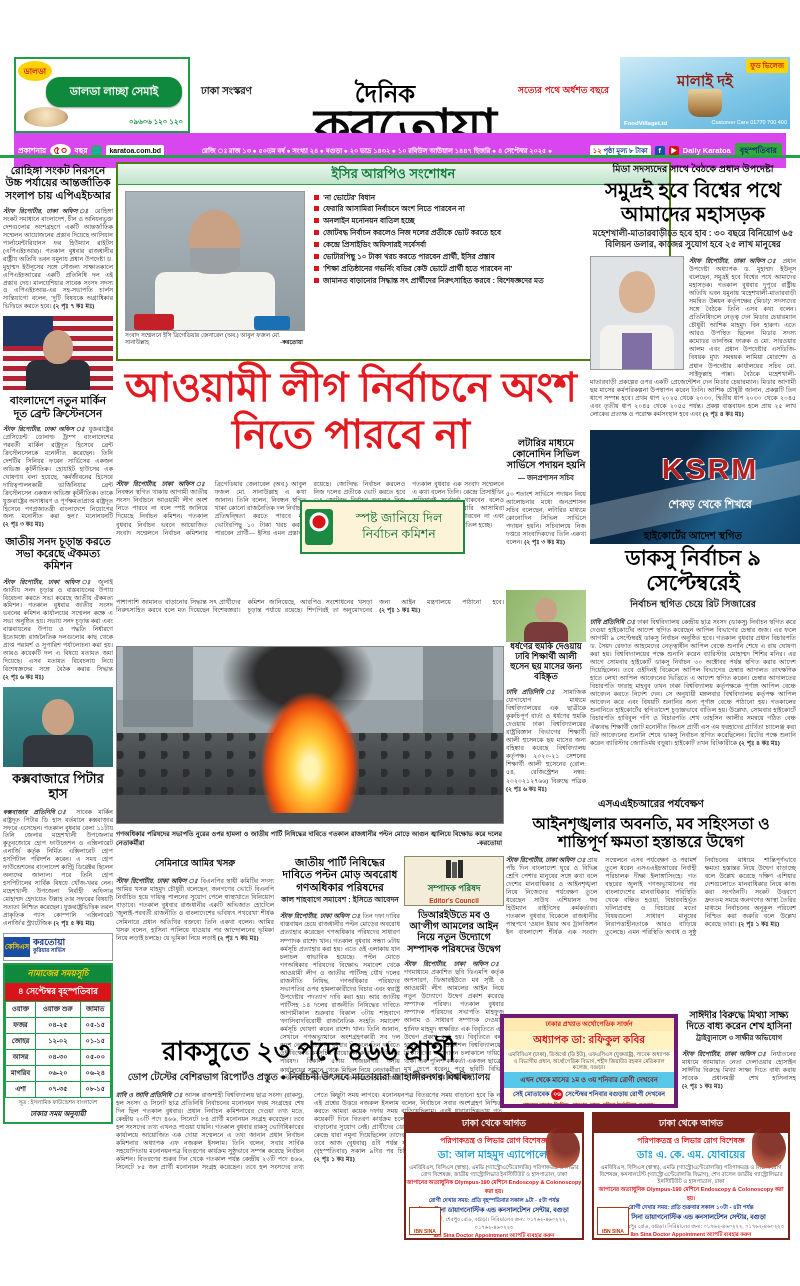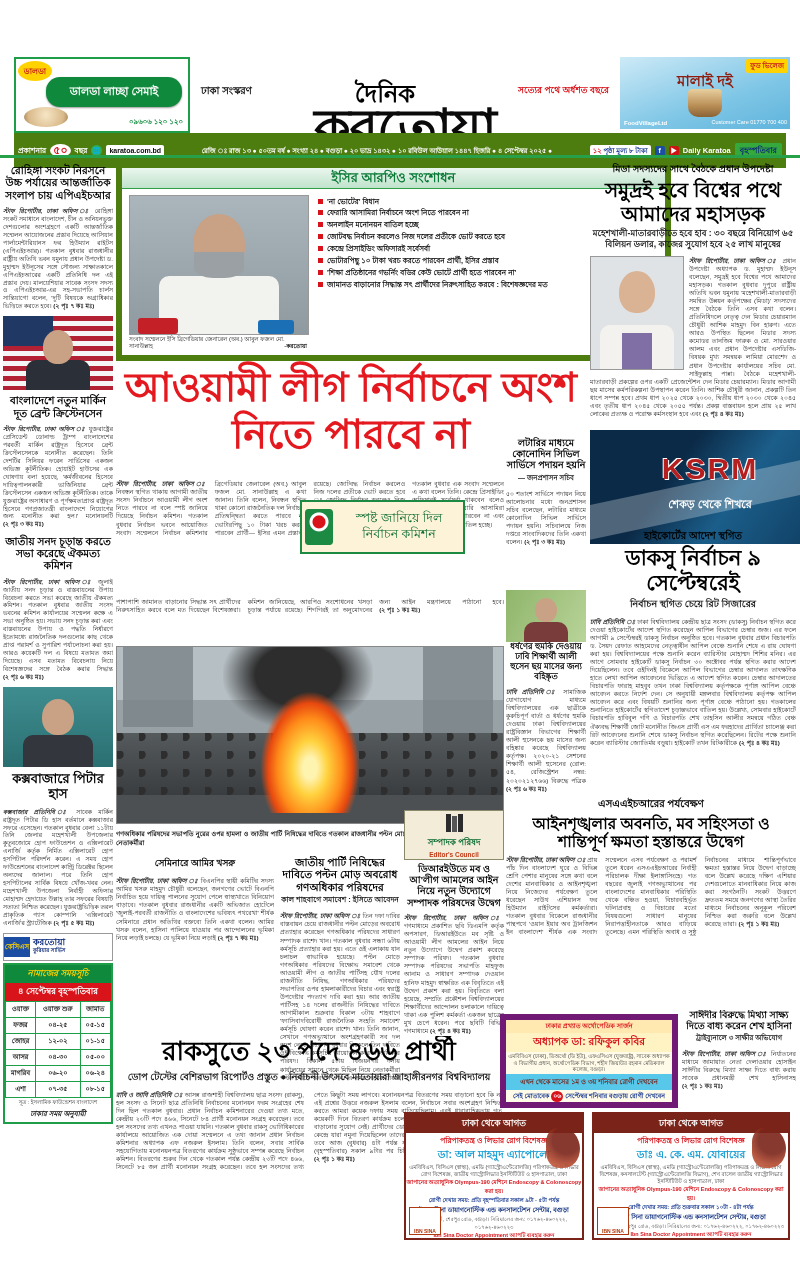--- a/index.html
+++ b/index.html
@@ -29,42 +29,42 @@
   .title-bn{font-size:52px;font-weight:900;color:#0a0a0a;line-height:.92;letter-spacing:-1px;}
   .title-en{font-family:"Liberation Serif",serif;font-style:italic;font-weight:bold;font-size:13px;color:#000;}
   #mast-right{left:620px;top:57px;width:170px;height:72px;background:linear-gradient(160deg,#cdeaf7,#7fc6e6 60%,#5fb4dc);overflow:hidden;}
   #mast-right .rib{position:absolute;right:2px;top:2px;background:#ffd200;color:#c71f1f;font-size:7px;font-weight:bold;padding:1px 4px;border-radius:2px;}
   #mast-right .prod{margin-top:12px;font-size:15px;font-weight:900;color:#8f1d10;text-align:center;}
   #mast-right .pot{position:absolute;left:50%;top:32px;transform:translateX(-50%);width:34px;height:28px;border-radius:4px 4px 10px 10px;
       background:linear-gradient(#e8cf9f,#b98e55 60%,#8a6336);}
   #mast-right .fb{position:absolute;left:4px;bottom:3px;font-size:6px;color:#fff;font-weight:bold;}
   #mast-right .cc{position:absolute;right:3px;bottom:3px;font-size:5.5px;color:#fff;text-align:right;line-height:1.2;}
   
-  #infobar{left:14px;top:133px;width:772px;height:35px;background:#4d7c0f;display:flex;align-items:center;gap:4px;padding:12px 4px;box-sizing:border-box;}
+  #infobar{left:14px;top:133px;width:772px;height:35px;background:#d946ef;display:flex;align-items:center;gap:4px;padding:12px 4px;box-sizing:border-box;}
   #infobar .pubp{color:#fff;font-weight:bold;font-size:7.5px;}
   #infobar .pubn{background:#fff;color:#d8131a;font-weight:900;font-size:11px;border-radius:50%;padding:0 3px;line-height:13px;}
   #infobar .globe{width:11px;height:11px;border-radius:50%;background:#2fae54;color:#fff;font-size:7px;display:flex;align-items:center;justify-content:center;}
   #infobar .site{background:#fff;border-radius:2px;color:#0a0a0a;font-weight:bold;font-size:7px;padding:0 3px;line-height:12px;}
   #infobar .issue{color:#fff;font-size:6.6px;font-weight:bold;flex:1;text-align:center;white-space:nowrap;overflow:hidden;}
   #infobar .price{background:#fff;border-radius:2px;padding:0 3px;line-height:12px;font-size:6.8px;font-weight:bold;color:#14368f;}
   #infobar .price b{color:#d8131a;}
   .sq{width:10px;height:10px;border-radius:2px;color:#fff;font-size:7px;font-weight:bold;display:flex;align-items:center;justify-content:center;}
   .fb-sq{background:#1b4ea3;} .yt-sq{background:#cf1212;}
   #infobar .soc{color:#fff;font-size:7.5px;font-weight:bold;}
   #infobar .day{background:#35a93c;color:#0c2a7a;font-weight:900;font-size:8px;padding:1px 5px;border-radius:2px;}
   #greenline{left:0;top:155px;width:800px;height:3px;background:#27a04a;}
   
   #leftcol{left:3px;top:160px;width:110px;height:1122px;overflow:hidden;}
   #leftcol .hl{font-size:10.5px;margin:4px 0 2px;}
   #leftcol .bd{font-size:6.1px;}
   .portrait{position:relative;overflow:hidden;}
   .portrait .head{position:absolute;left:50%;transform:translateX(-50%);border-radius:50% 50% 45% 45%;background:#c9a184;}
   .portrait .torso{position:absolute;left:50%;transform:translateX(-50%);border-radius:10px 10px 0 0;}
   
-  #leadbox{left:116px;top:162px;width:555px;height:199px;border:6px solid #4d7c0f;box-sizing:border-box;background:#fff;}
+  #leadbox{left:116px;top:162px;width:555px;height:199px;border:2px solid #4d7c0f;box-sizing:border-box;background:#fff;}
   #leadbox .hdr{height:20px;background:linear-gradient(#eaf6ee,#bfe3cb);color:#0a7a36;font-weight:900;font-size:13px;display:flex;align-items:center;justify-content:center;border-bottom:1px solid #2e9e49;}
   #leadphoto{position:absolute;left:7px;top:27px;width:178px;height:138px;border:1px solid #999;}
   #leadbox .cap{position:absolute;left:7px;top:168px;width:178px;font-size:5.8px;line-height:1.25;color:#111;}
   #bullets{position:absolute;left:196px;top:26px;right:8px;}
   #bullets .bl{display:flex;gap:4px;margin:2.5px 0;font-size:7.3px;font-weight:bold;color:#101010;line-height:1.3;text-align:left;}
   #bullets .bl::before{content:"";flex:0 0 5px;height:5px;margin-top:2px;background:#d8131a;}
   
   #mainhl{left:116px;top:364px;width:470px;height:106px;color:#e4191f;font-weight:900;font-size:40px;line-height:1.18;text-align:center;}
   #leadbody{left:116px;top:474px;width:388px;height:116px;column-count:4;column-gap:7px;}
   #ecbox{left:300px;top:500px;width:165px;height:54px;background:#fdf3d9;border:2px solid #1c8a43;box-sizing:border-box;
@@ -86,21 +86,21 @@
   #firephoto .flame{position:absolute;left:50%;bottom:10px;transform:translateX(-50%);width:130px;height:150px;
      background:radial-gradient(ellipse 45% 60% at 50% 70%,#fff3b0 0 12%,#ffd23f 30%,#ff8c1a 55%,#e8490f 72%,rgba(60,30,20,0) 85%);}
   #firephoto .smoke{position:absolute;left:50%;top:-8px;transform:translateX(-58%);width:150px;height:90px;
      background:radial-gradient(ellipse at 50% 40%,#2d2d2d 0 40%,rgba(45,45,45,0) 72%);}
   #firecap{left:116px;top:824px;width:386px;font-size:6.4px;font-weight:bold;line-height:1.35;color:#101010;text-align:justify;}
   
   #bnp{left:116px;top:856px;width:158px;height:176px;overflow:hidden;}
   #bnp .hl{font-size:11.5px;}
   #gono{left:280px;top:856px;width:120px;height:226px;overflow:hidden;}
   #gono .hl{font-size:10.5px;}
-  #editor{left:404px;top:810px;width:100px;height:252px;overflow:hidden;}
+  #editor{left:404px;top:856px;width:100px;height:252px;overflow:hidden;}
   #editor .hl{font-size:9.5px;}
   #eclogo{height:48px;background:#f3ecd8;border:1px solid #8a8a6a;position:relative;margin-bottom:3px;}
   #eclogo .fist{position:absolute;left:50%;top:3px;transform:translateX(-50%);width:22px;height:22px;
       background:linear-gradient(#2b2b2b,#2b2b2b) 3px 0/5px 18px no-repeat,linear-gradient(#555,#555) 9px 2px/5px 16px no-repeat,linear-gradient(#2b2b2b,#2b2b2b) 15px 0/5px 18px no-repeat;}
   #eclogo .n1{position:absolute;left:0;right:0;bottom:9px;text-align:center;font-size:8.5px;font-weight:900;color:#0a6b31;}
   #eclogo .n2{position:absolute;left:0;right:0;bottom:1px;text-align:center;font-size:6.5px;font-weight:bold;color:#c23a16;}
   
   #sahr{left:506px;top:796px;width:290px;height:214px;overflow:hidden;}
   #sahr .kick{font-size:10px;margin-bottom:2px;}
   #sahr .hl{font-size:15.5px;}
@@ -125,21 +125,21 @@
   #daksu{left:590px;top:528px;width:206px;height:246px;overflow:hidden;}
   #daksu .kick{font-size:10px;}
   #daksu .hl{font-size:21px;margin:1px 0;}
   #daksu .sub{font-size:9.5px;font-weight:bold;text-align:center;margin-bottom:2px;}
   
   #raksu{left:116px;top:1036px;width:386px;height:210px;overflow:hidden;}
   #raksu .hl{font-size:26px;}
   #raksu .sub{font-size:9.5px;font-weight:bold;text-align:center;margin:3px 0;}
   #raksu .bd{column-count:2;column-gap:10px;height:130px;}
   
-  #rafiqul{left:500px;top:1014px;width:178px;height:94px;border:6px solid #701a75;background:#fffbe8;box-sizing:border-box;overflow:hidden;text-align:center;}
+  #rafiqul{left:500px;top:1014px;width:178px;height:94px;border:4px solid #701a75;background:#fffbe8;box-sizing:border-box;overflow:hidden;text-align:center;}
   #rafiqul .h{font-size:6.5px;font-weight:bold;color:#d8131a;background:#ffe9b0;padding:1px 0;}
   #rafiqul .n{font-size:10.5px;font-weight:900;color:#d8131a;background:#fff3c4;padding:1px 0;}
   #rafiqul .d{font-size:5.3px;color:#333;line-height:1.25;padding:1px 2px;}
   #rafiqul .notice{font-size:6.8px;font-weight:bold;color:#7a1d12;background:#57c8ea;padding:2px 0;}
   #rafiqul .sched{font-size:6.3px;font-weight:bold;color:#14368f;padding:1px 0;}
   #rafiqul .sched .c{display:inline-block;background:#d8131a;color:#fff;border-radius:50%;padding:0 2px;}
   #rafiqul .addr{font-size:5.6px;font-weight:bold;color:#b03a10;}
   #rafiqul .tel{font-size:5.6px;font-weight:bold;color:#14368f;}
   
   .ibn{top:1112px;height:128px;border:2px solid #7a2318;background:#fff;box-sizing:border-box;overflow:hidden;text-align:center;}

